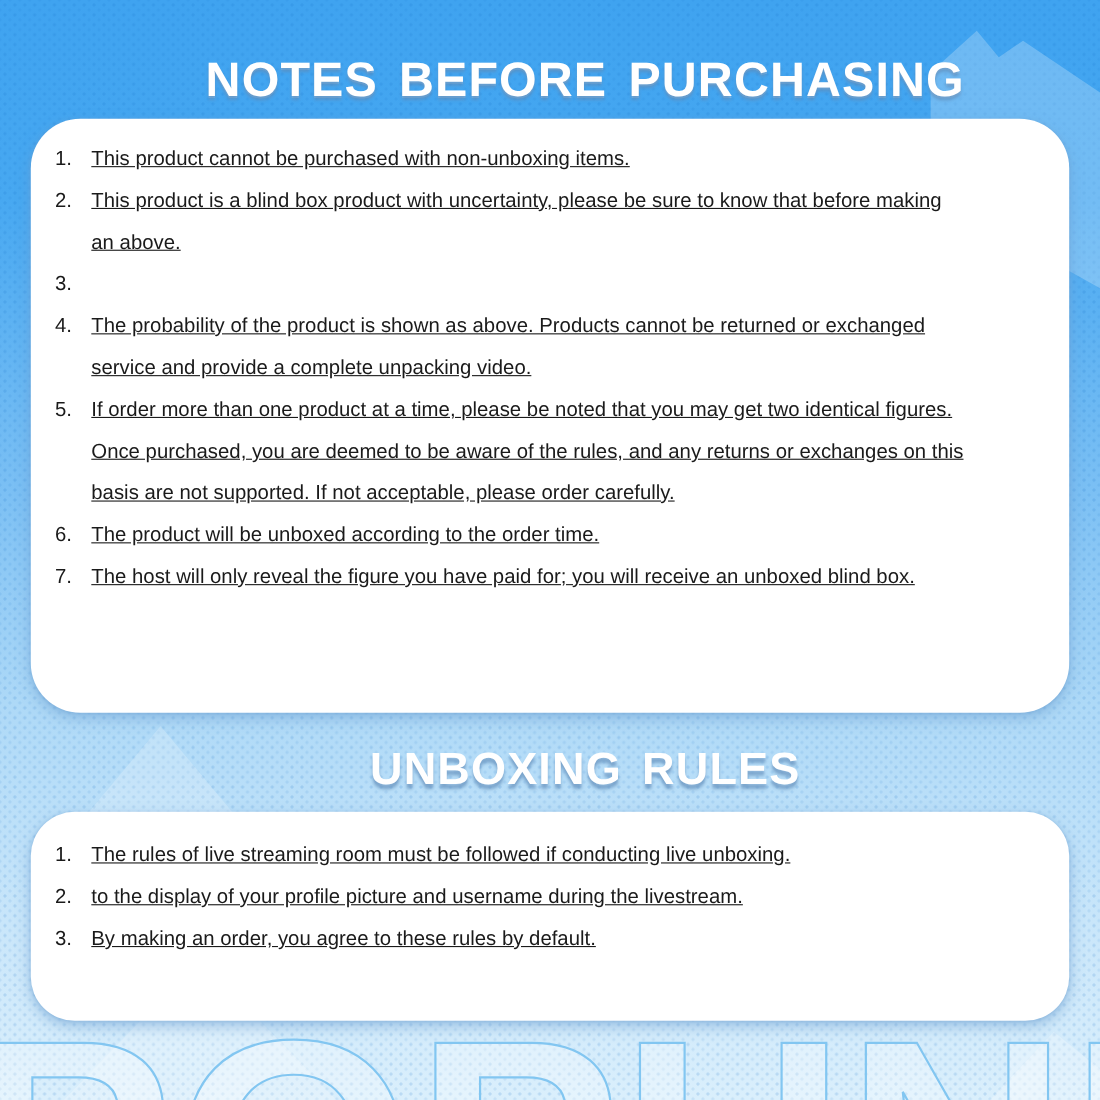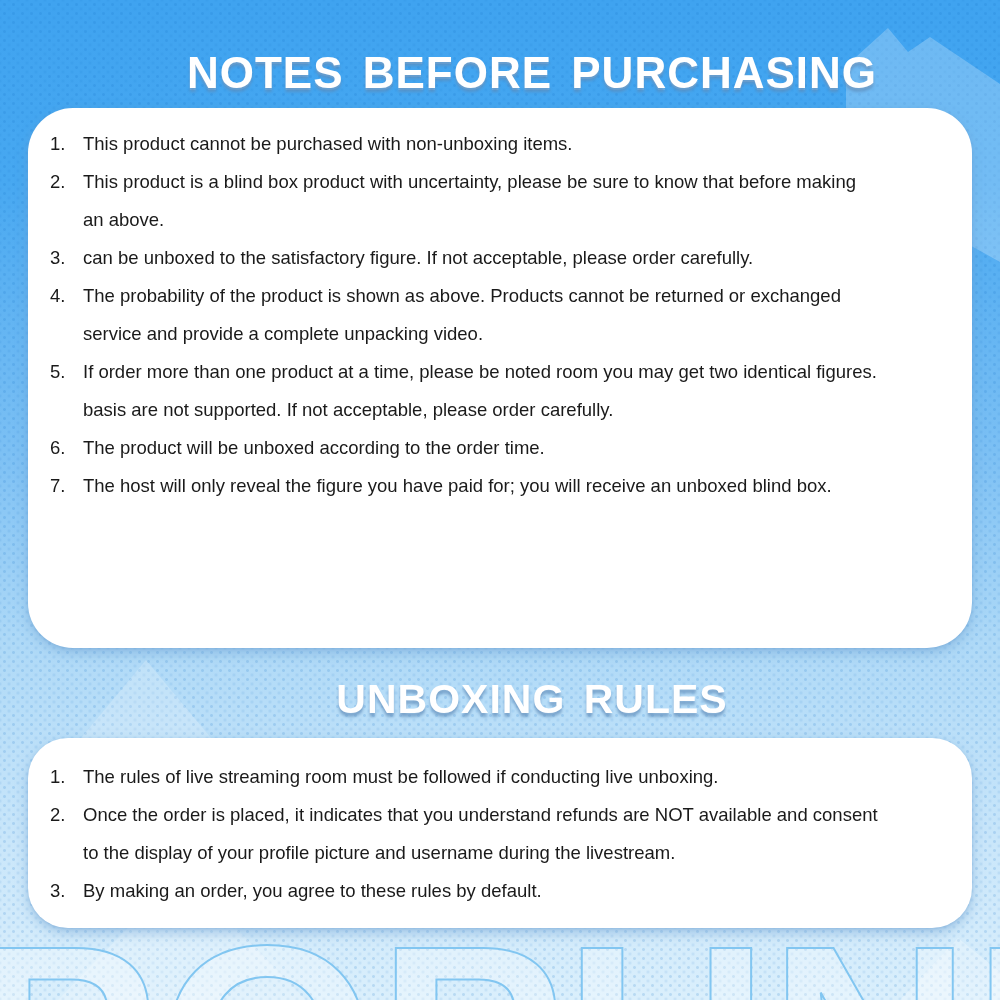--- a/index.html
+++ b/index.html
@@ -37,21 +37,21 @@
   .card{
     position:absolute;left:28px;width:944px;background:var(--card-bg,#ffffff);
     border-radius:45px;box-sizing:border-box;
     box-shadow:0 5px 12px rgba(108,160,210,0.50), 0 1px 3px rgba(108,160,210,0.35);
   }
   .card-notes{top:108px;height:540px;padding:17px 20px 0 22px;}
   .card-rules{top:738px;height:190px;padding:20px 20px 0 22px;border-radius:40px;}
   .item{display:flex;color:var(--text-color,#1a1a1a);font-size:18.5px;line-height:38px;}
   .item .num{flex:0 0 33px;font-weight:500;}
   .item .txt{flex:1 1 auto;min-width:0;}
-  .item .line{white-space:nowrap;}
+  .item .line{white-space:nowrap;text-decoration:underline;}
   .watermark-svg{position:absolute;left:0;bottom:0;width:1000px;height:76px;display:block;pointer-events:none;}
 </style>
 </head>
 <body style="--bg-top: #3fa3f0; --bg-bottom: #daeffc; --card-bg: #ffffff; --text-color: #1a1a1a; --title-color: #ffffff;">
 
 <div class="bg"></div>
 
 <svg class="deco" viewBox="0 0 1000 1000" aria-hidden="true">
   <polygon points="846,66 888,28 908,52 930,37 1000,84 1000,262 846,176" fill="rgba(255,255,255,0.24)"></polygon>
   <polygon points="36,792 146,660 256,792" fill="rgba(255,255,255,0.20)"></polygon>
@@ -72,34 +72,34 @@
       <div class="item">
         <div class="num">2.</div>
         <div class="txt">
           <div class="line">This product is a blind box product with uncertainty, please be sure to know that before making</div>
           <div class="line">an above.</div>
         </div>
       </div>
       <div class="item">
         <div class="num">3.</div>
         <div class="txt">
-          <div class="line">can be unboxed to the satisfactory figure. If not acceptable, please order carefully.</div>
         </div>
       </div>
       <div class="item">
         <div class="num">4.</div>
         <div class="txt">
           <div class="line">The probability of the product is shown as above. Products cannot be returned or exchanged</div>
           <div class="line">service and provide a complete unpacking video.</div>
         </div>
       </div>
       <div class="item">
         <div class="num">5.</div>
         <div class="txt">
-          <div class="line">If order more than one product at a time, please be noted room you may get two identical figures.</div>
+          <div class="line">If order more than one product at a time, please be noted that you may get two identical figures.</div>
+          <div class="line">Once purchased, you are deemed to be aware of the rules, and any returns or exchanges on this</div>
           <div class="line">basis are not supported. If not acceptable, please order carefully.</div>
         </div>
       </div>
       <div class="item">
         <div class="num">6.</div>
         <div class="txt">
           <div class="line">The product will be unboxed according to the order time.</div>
         </div>
       </div>
       <div class="item">
@@ -117,21 +117,20 @@
   <div id="rules-list">
       <div class="item">
         <div class="num">1.</div>
         <div class="txt">
           <div class="line">The rules of live streaming room must be followed if conducting live unboxing.</div>
         </div>
       </div>
       <div class="item">
         <div class="num">2.</div>
         <div class="txt">
-          <div class="line">Once the order is placed, it indicates that you understand refunds are NOT available and consent</div>
           <div class="line">to the display of your profile picture and username during the livestream.</div>
         </div>
       </div>
       <div class="item">
         <div class="num">3.</div>
         <div class="txt">
           <div class="line">By making an order, you agree to these rules by default.</div>
         </div>
       </div>
     </div>

